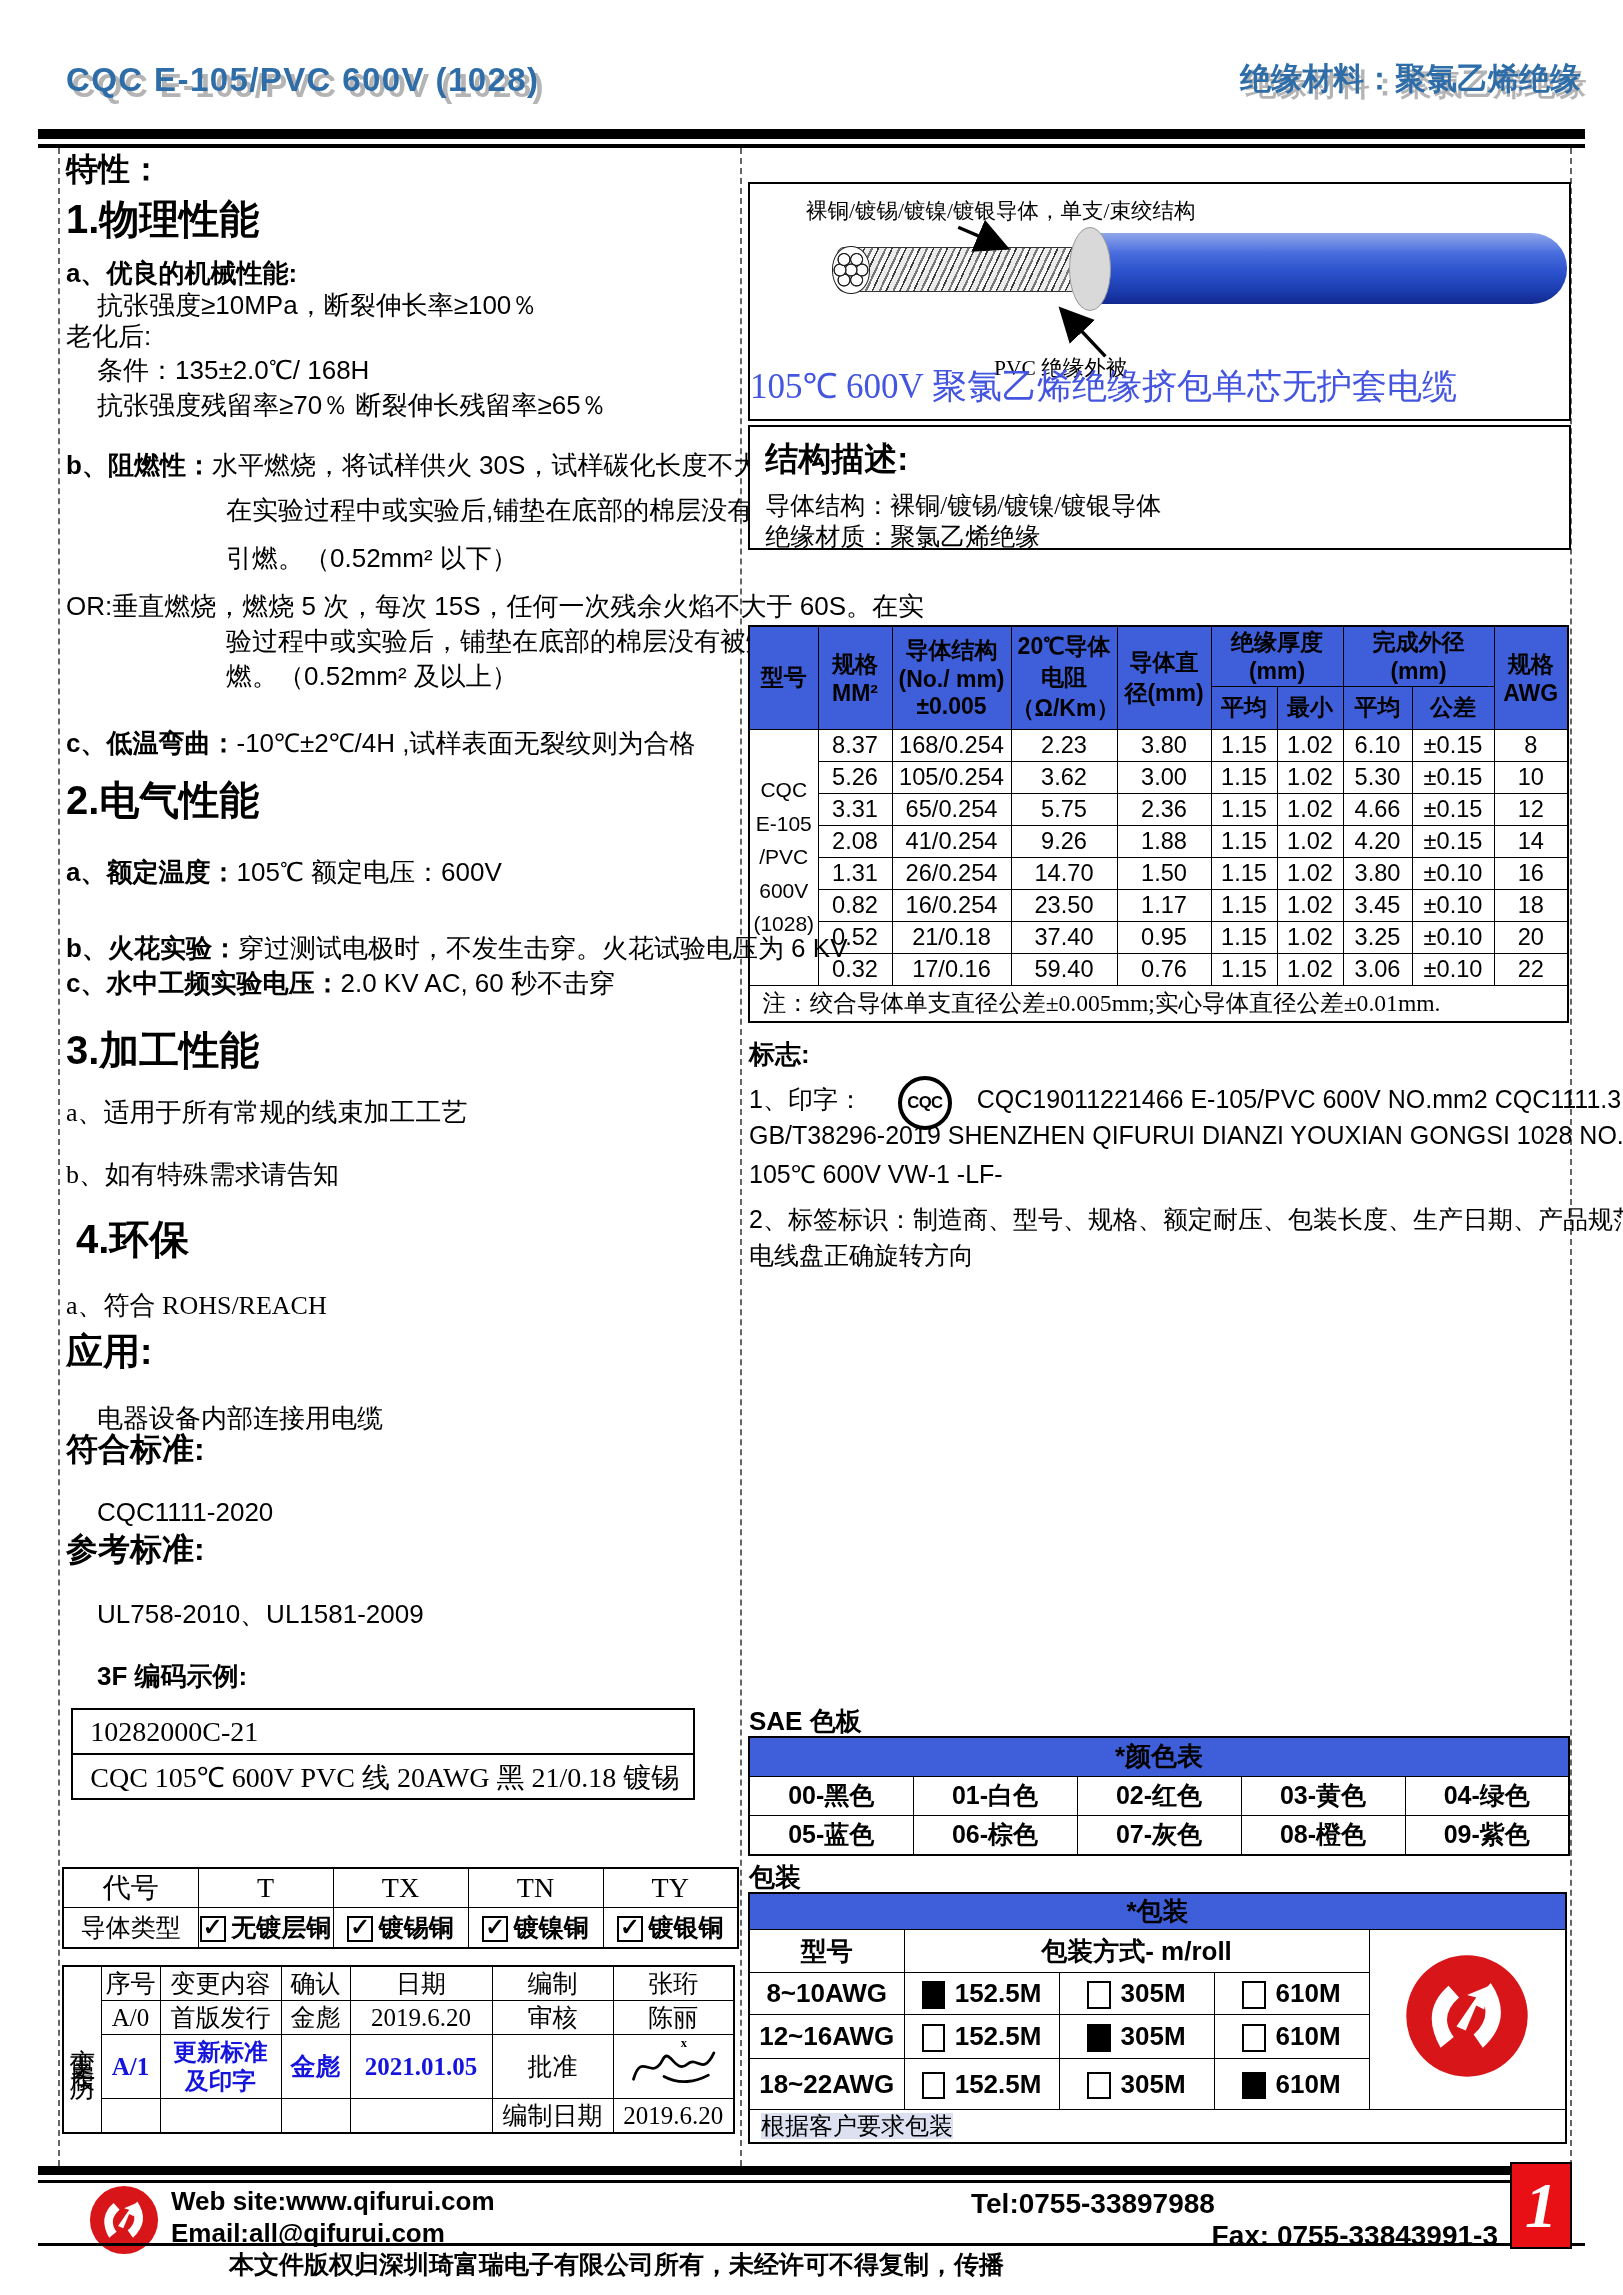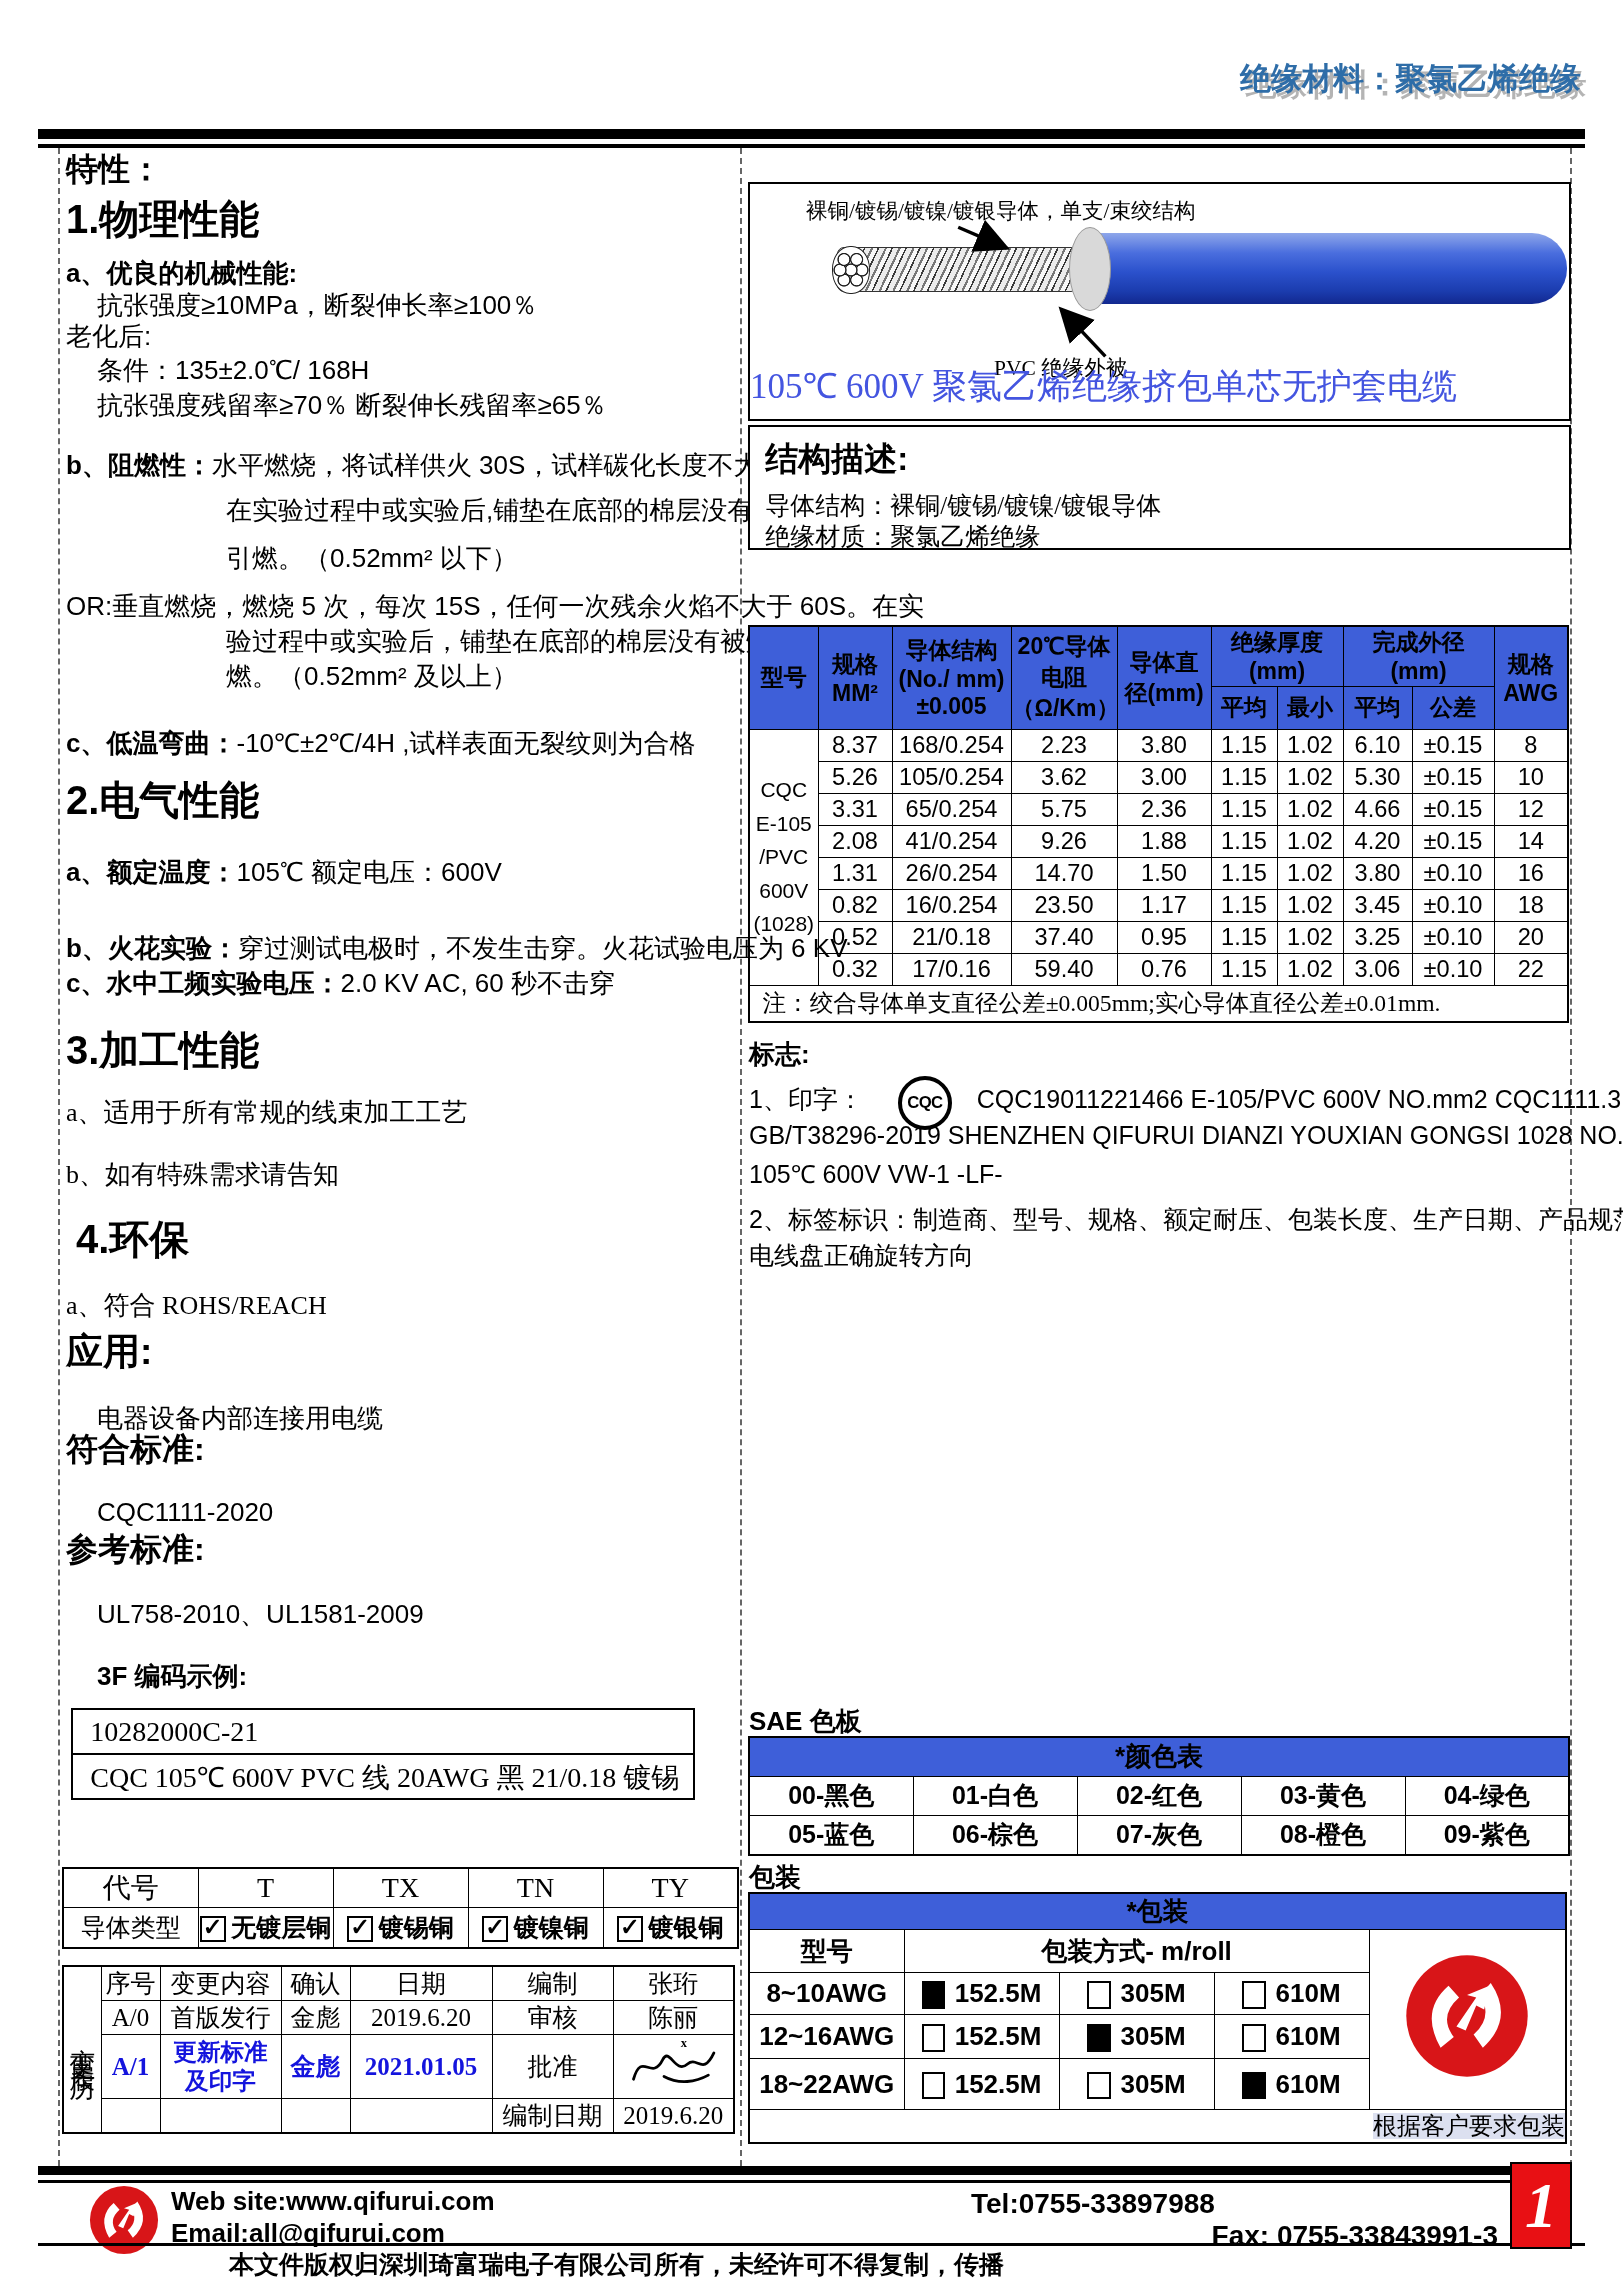--- a/index.html
+++ b/index.html
@@ -31,20 +31,21 @@
   .badge{display:inline-flex;align-items:center;justify-content:center;width:46px;height:46px;border:4.9px solid #000;
          border-radius:50%;font-size:16.7px;font-weight:bold;letter-spacing:-0.7px;}
   .vside{writing-mode:vertical-rl;text-orientation:upright;letter-spacing:9.7px;font-size:26px;}
   .hl{background:#DCE0F0;}
 </style>
 </head>
 <body>
 
 <div class="page">
 
+  <div class="abs line b shadowed" style="left:66px;top:61px;font-size:33px;color:#2E6DA8;letter-spacing:1.4px;">CQC E-105/PVC 600V (1028)</div>
   <div class="abs line b shadowed" style="right:42px;top:61px;font-size:31px;color:#2E6DA8;">绝缘材料：聚氯乙烯绝缘</div>
   <div class="rule" style="top:129px;height:10.4px;"></div>
   <div class="rule" style="top:144px;height:3.5px;"></div>
 
   <div class="dashv" style="left:58px;top:148px;height:2018px;"></div>
   <div class="dashv" style="left:740px;top:148px;height:2018px;"></div>
   <div class="dashv" style="left:1570px;top:148px;height:2018px;"></div>
 
   <div class="abs line b" style="left:66px;top:151px;font-size:32px;">特性：</div>
   <div class="abs line b" style="left:66px;top:196px;font-size:40px;">1.物理性能</div>
@@ -435,21 +436,21 @@
       <td><span class="sq filled"></span><span>305M</span></td>
       <td><span class="sq"></span><span>610M</span></td>
     </tr>
     <tr class="b" style="height:51px;font-size:26px;">
       <td>18~22AWG</td>
       <td><span class="sq"></span><span>152.5M</span></td>
       <td><span class="sq"></span><span>305M</span></td>
       <td><span class="sq filled"></span><span>610M</span></td>
     </tr>
     <tr style="height:30.5px;">
-      <td colspan="5" class="ser" style="text-align:right;padding-left:11px;font-size:24px;">
+      <td colspan="5" class="ser" style="text-align:left;padding-left:11px;font-size:24px;">
         <span class="hl">根据客户要求包装</span>
       </td>
     </tr>
   </tbody>
     </table>
 
   <div class="rule" style="top:2166px;height:9px;width:1530px;"></div>
   <div class="rule" style="top:2180px;height:2.8px;width:1530px;"></div>
 
   <svg class="abs" style="left:87px;top:2183px;" width="74" height="74" viewBox="0 0 100 100">

